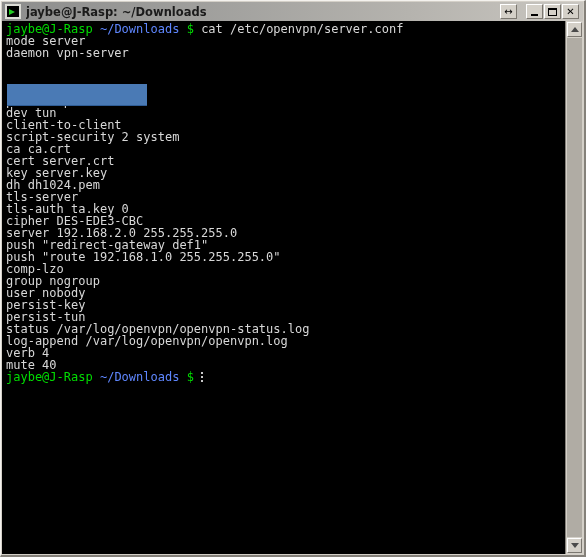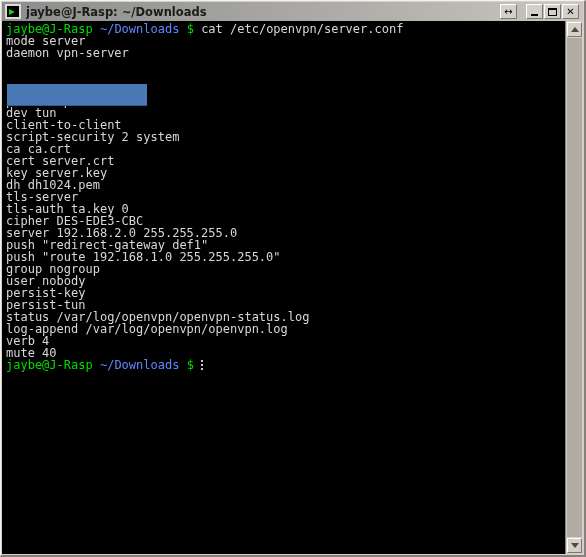--- a/index.html
+++ b/index.html
@@ -250,20 +250,21 @@
       <div class="line">ca ca.crt</div>
       <div class="line">cert server.crt</div>
       <div class="line">key server.key</div>
       <div class="line">dh dh1024.pem</div>
       <div class="line">tls-server</div>
       <div class="line">tls-auth ta.key 0</div>
       <div class="line">cipher DES-EDE3-CBC</div>
       <div class="line">server 192.168.2.0 255.255.255.0</div>
       <div class="line">push "redirect-gateway def1"</div>
       <div class="line">push "route 192.168.1.0 255.255.255.0"</div>
+      <div class="line">comp-lzo</div>
       <div class="line">group nogroup</div>
       <div class="line">user nobody</div>
       <div class="line">persist-key</div>
       <div class="line">persist-tun</div>
       <div class="line">status /var/log/openvpn/openvpn-status.log</div>
       <div class="line">log-append /var/log/openvpn/openvpn.log</div>
       <div class="line">verb 4</div>
       <div class="line">mute 40</div>
 
       <div class="line"><span class="c-green">jaybe@J-Rasp</span><span class="c-white"> </span><span class="c-cyan">~/Downloads</span><span class="c-white"> </span><span class="c-green">$</span><span class="c-white"> </span><span class="cursor"></span></div>

